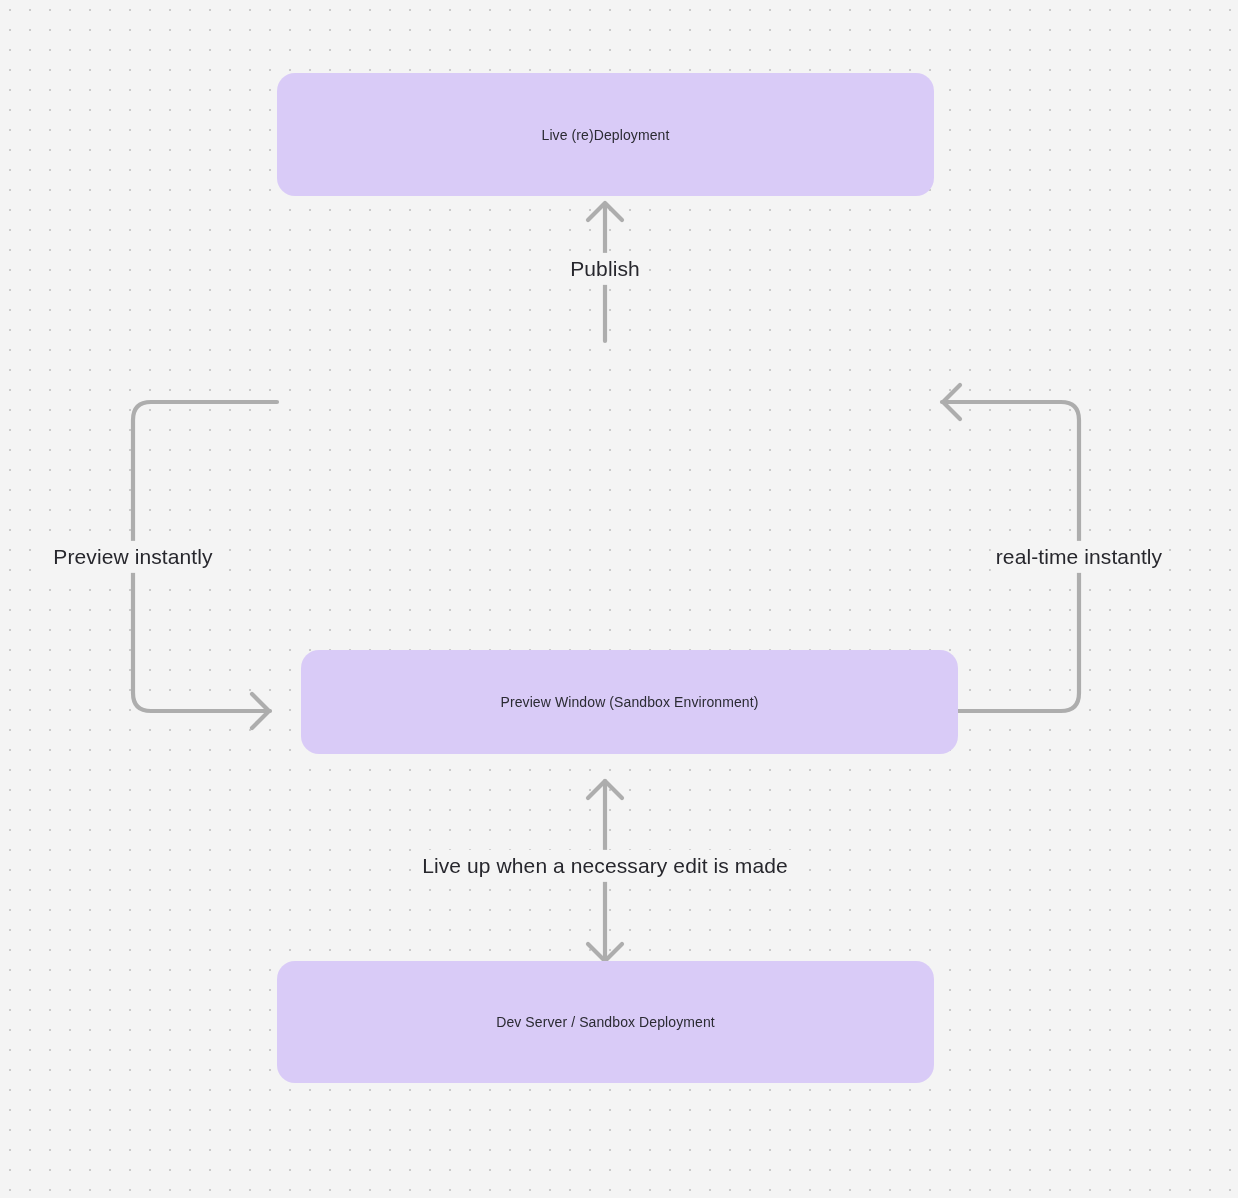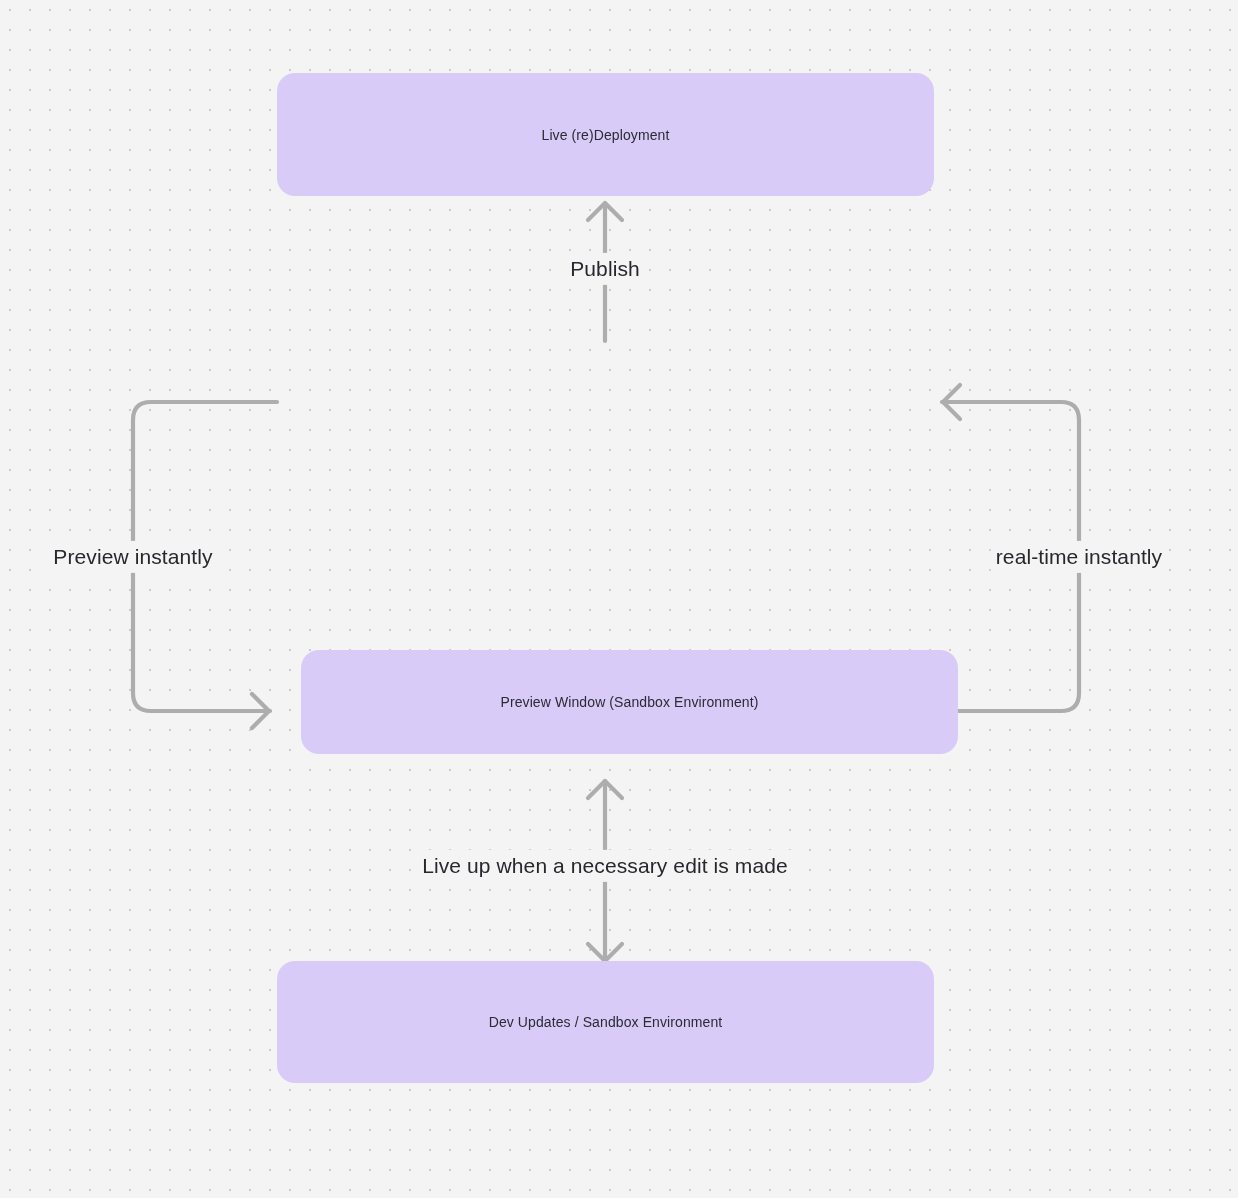--- a/index.html
+++ b/index.html
@@ -88,21 +88,21 @@
   <div class="node" style="left:277px; top:73px; width:657px; height:123px;">
     <span>Live (re)Deployment</span>
   </div>
 
 
   <div class="node" style="left:277px; top:650px; width:657px; height:104px;margin-left:24px;">
     <span>Preview Window (Sandbox Environment)</span>
   </div>
 
   <div class="node" style="left:277px; top:961px; width:657px; height:122px;">
-    <span>Dev Updates / Sandbox Environment</span>
+    <span>Dev Server / Sandbox Deployment</span>
   </div>
 
   <div class="edge-label" style="left:605px; top:269px;">Publish</div>
 
   <div class="edge-label" style="left:133px; top:557px;">Preview instantly</div>
 
   <div class="edge-label" style="left:1079px; top:557px;">real-time instantly</div>
 
   <div class="edge-label" style="left:605px; top:866px;">Live up when a necessary edit is made</div>
 

